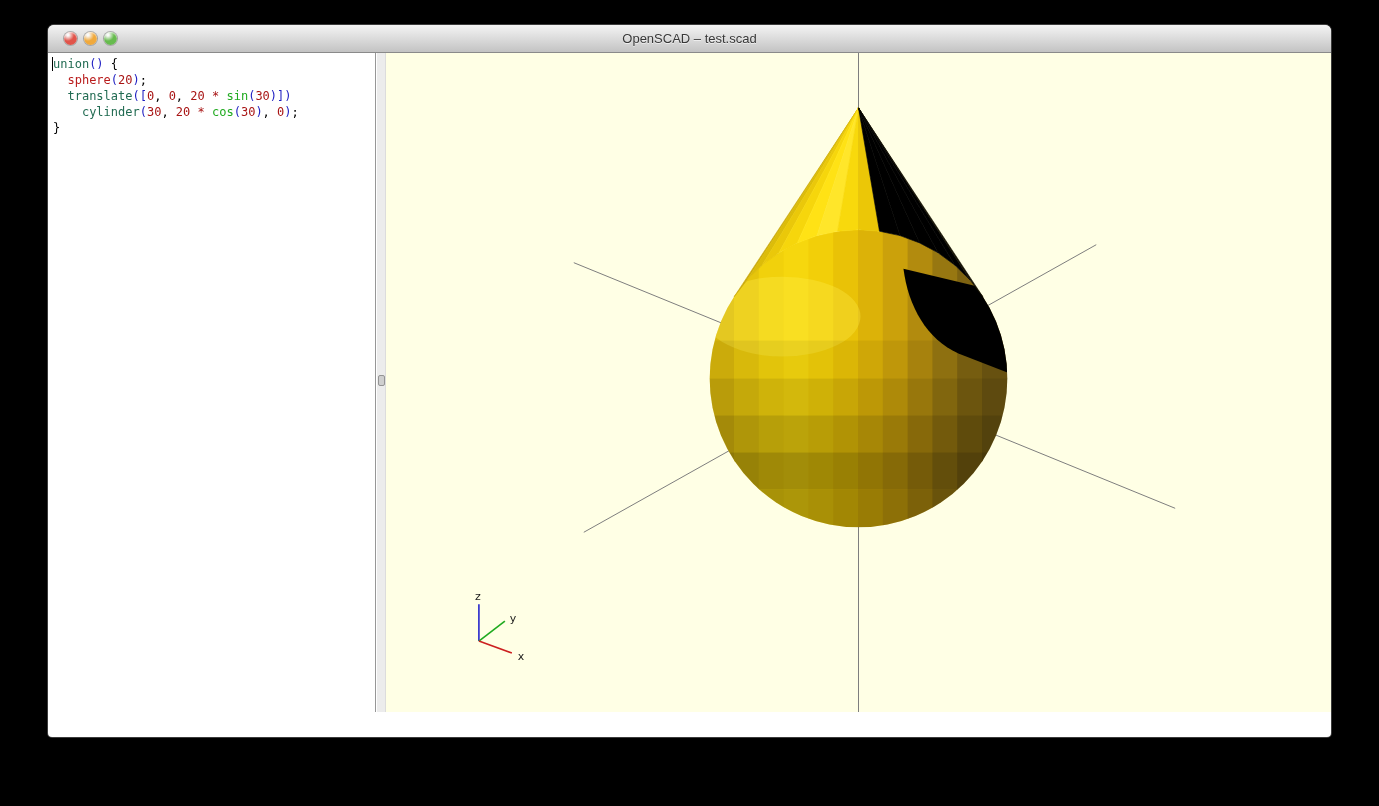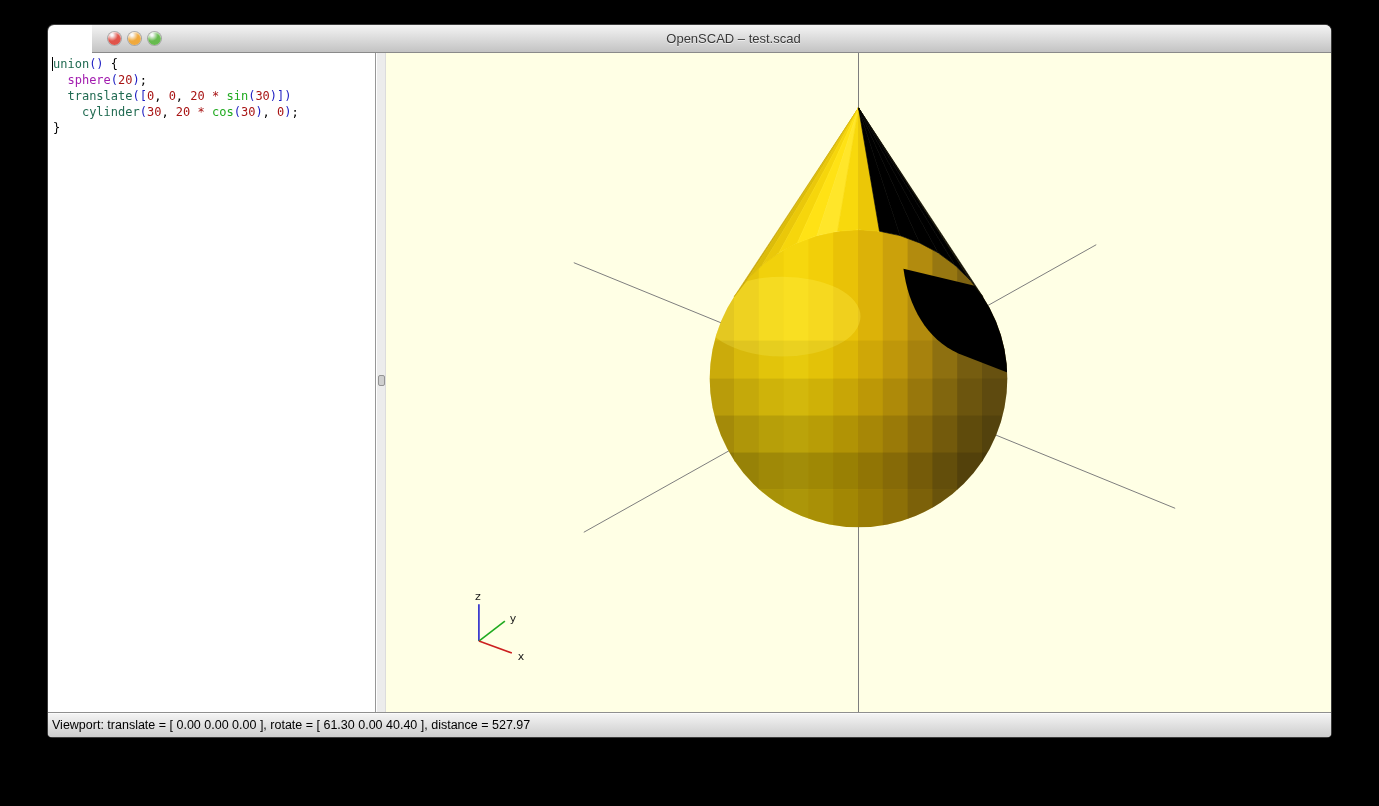--- a/index.html
+++ b/index.html
@@ -5,21 +5,21 @@
   html,body{margin:0;padding:0;background:#000;width:1379px;height:806px;overflow:hidden;
     font-family:"Liberation Sans",sans-serif;}
   #stage{position:relative;width:1379px;height:806px;background:#000;}
   #window{position:absolute;left:48px;top:25px;width:1283px;height:712px;
     border-radius:6px 6px 4px 4px;overflow:hidden;background:#fff;
     box-shadow:0 0 0 1px #3c3c3c;}
   
   #titlebar{position:absolute;left:0;top:0;width:100%;height:27px;
     background:linear-gradient(#f4f4f4,#c3c3c3);
     border-bottom:1px solid #8a8a8a;
-    display:flex;align-items:center;justify-content:center;margin-left:44px;}
+    display:flex;align-items:center;justify-content:center;}
   #titlebar .title{font-size:13px;color:#383838;text-shadow:0 1px 0 rgba(255,255,255,.6);}
   .traffic{position:absolute;top:7px;width:13px;height:13px;border-radius:50%;
     box-shadow:inset 0 1px 1px rgba(255,255,255,.55), 0 0 0 1px rgba(0,0,0,.25), 0 1px 0 rgba(255,255,255,.35);}
   #tl-close{left:16px;} #tl-min{left:36px;} #tl-zoom{left:56px;}
   
   #content{position:absolute;left:0;top:28px;width:1283px;height:659px;padding-left:16px;}
   #editor{position:absolute;left:0;top:0;width:328px;height:659px;background:#ffffff;
     border-right:1px solid #979797;padding:3px 0 0 5px;box-sizing:border-box;}
   .code-line{font-family:"DejaVu Sans Mono",monospace;font-size:12px;line-height:16px;
     white-space:pre;}
@@ -47,21 +47,21 @@
       <div class="traffic" id="tl-min" style="background: radial-gradient(circle at 4px 3px, rgba(255, 255, 255, 0.8) 0px, rgba(255, 255, 255, 0.8) 1px, rgb(240, 169, 60) 45%, rgb(240, 169, 60));"></div>
       <div class="traffic" id="tl-zoom" style="background: radial-gradient(circle at 4px 3px, rgba(255, 255, 255, 0.8) 0px, rgba(255, 255, 255, 0.8) 1px, rgb(103, 187, 78) 45%, rgb(103, 187, 78));"></div>
       <div class="title">OpenSCAD – test.scad</div>
     </div>
 
     <div id="content">
 
       <div id="editor">
         <div id="code-lines">
             <div class="code-line"><span style="color: rgb(33, 107, 82);">union</span><span style="color: rgb(29, 29, 194);">()</span><span style="color: rgb(0, 0, 0);"> {</span></div>
-            <div class="code-line"><span style="color: rgb(0, 0, 0);">  </span><span style="color: #a21caf;">sphere</span><span style="color: rgb(29, 29, 194);">(</span><span style="color: rgb(168, 20, 20);">20</span><span style="color: rgb(29, 29, 194);">)</span><span style="color: rgb(0, 0, 0);">;</span></div>
+            <div class="code-line"><span style="color: rgb(0, 0, 0);">  </span><span style="color: #b91c1c;">sphere</span><span style="color: rgb(29, 29, 194);">(</span><span style="color: rgb(168, 20, 20);">20</span><span style="color: rgb(29, 29, 194);">)</span><span style="color: rgb(0, 0, 0);">;</span></div>
             <div class="code-line"><span style="color: rgb(0, 0, 0);">  </span><span style="color: rgb(33, 107, 82);">translate</span><span style="color: rgb(29, 29, 194);">([</span><span style="color: rgb(168, 20, 20);">0</span><span style="color: rgb(0, 0, 0);">, </span><span style="color: rgb(168, 20, 20);">0</span><span style="color: rgb(0, 0, 0);">, </span><span style="color: rgb(168, 20, 20);">20</span><span style="color: rgb(0, 0, 0);"> </span><span style="color: rgb(168, 20, 20);">*</span><span style="color: rgb(0, 0, 0);"> </span><span style="color: rgb(31, 170, 31);">sin</span><span style="color: rgb(29, 29, 194);">(</span><span style="color: rgb(168, 20, 20);">30</span><span style="color: rgb(29, 29, 194);">)])</span></div>
             <div class="code-line"><span style="color: rgb(0, 0, 0);">    </span><span style="color: rgb(33, 107, 82);">cylinder</span><span style="color: rgb(29, 29, 194);">(</span><span style="color: rgb(168, 20, 20);">30</span><span style="color: rgb(0, 0, 0);">, </span><span style="color: rgb(168, 20, 20);">20</span><span style="color: rgb(0, 0, 0);"> </span><span style="color: rgb(168, 20, 20);">*</span><span style="color: rgb(0, 0, 0);"> </span><span style="color: rgb(31, 170, 31);">cos</span><span style="color: rgb(29, 29, 194);">(</span><span style="color: rgb(168, 20, 20);">30</span><span style="color: rgb(29, 29, 194);">)</span><span style="color: rgb(0, 0, 0);">, </span><span style="color: rgb(168, 20, 20);">0</span><span style="color: rgb(29, 29, 194);">)</span><span style="color: rgb(0, 0, 0);">;</span></div>
             <div class="code-line"><span style="color: rgb(0, 0, 0);">}</span></div>
           </div>
         <div id="cursor"></div>
       </div>
 
       <div id="splitter">
         <div class="grip"></div>
       </div>
@@ -128,18 +128,15 @@
             <line x1="478" y1="641" x2="511" y2="653" stroke-width="1.6" stroke="#cc2020"></line>
             <text x="477" y="600" text-anchor="middle" font-size="11" fill="#1a1a1a" font-family="DejaVu Sans, sans-serif">z</text>
             <text x="509" y="622" font-size="11" fill="#1a1a1a" font-family="DejaVu Sans, sans-serif">y</text>
             <text x="517" y="660" font-size="11" fill="#1a1a1a" font-family="DejaVu Sans, sans-serif">x</text>
           </g>
         </svg>
       </div>
 
     </div>
 
-    <div id="statusbar">
-      <div class="status-text">Viewport: translate = [ 0.00 0.00 0.00 ], rotate = [ 61.30 0.00 40.40 ], distance = 527.97</div>
-    </div>
 
   </div>
 </div>
 
 </body></html>

